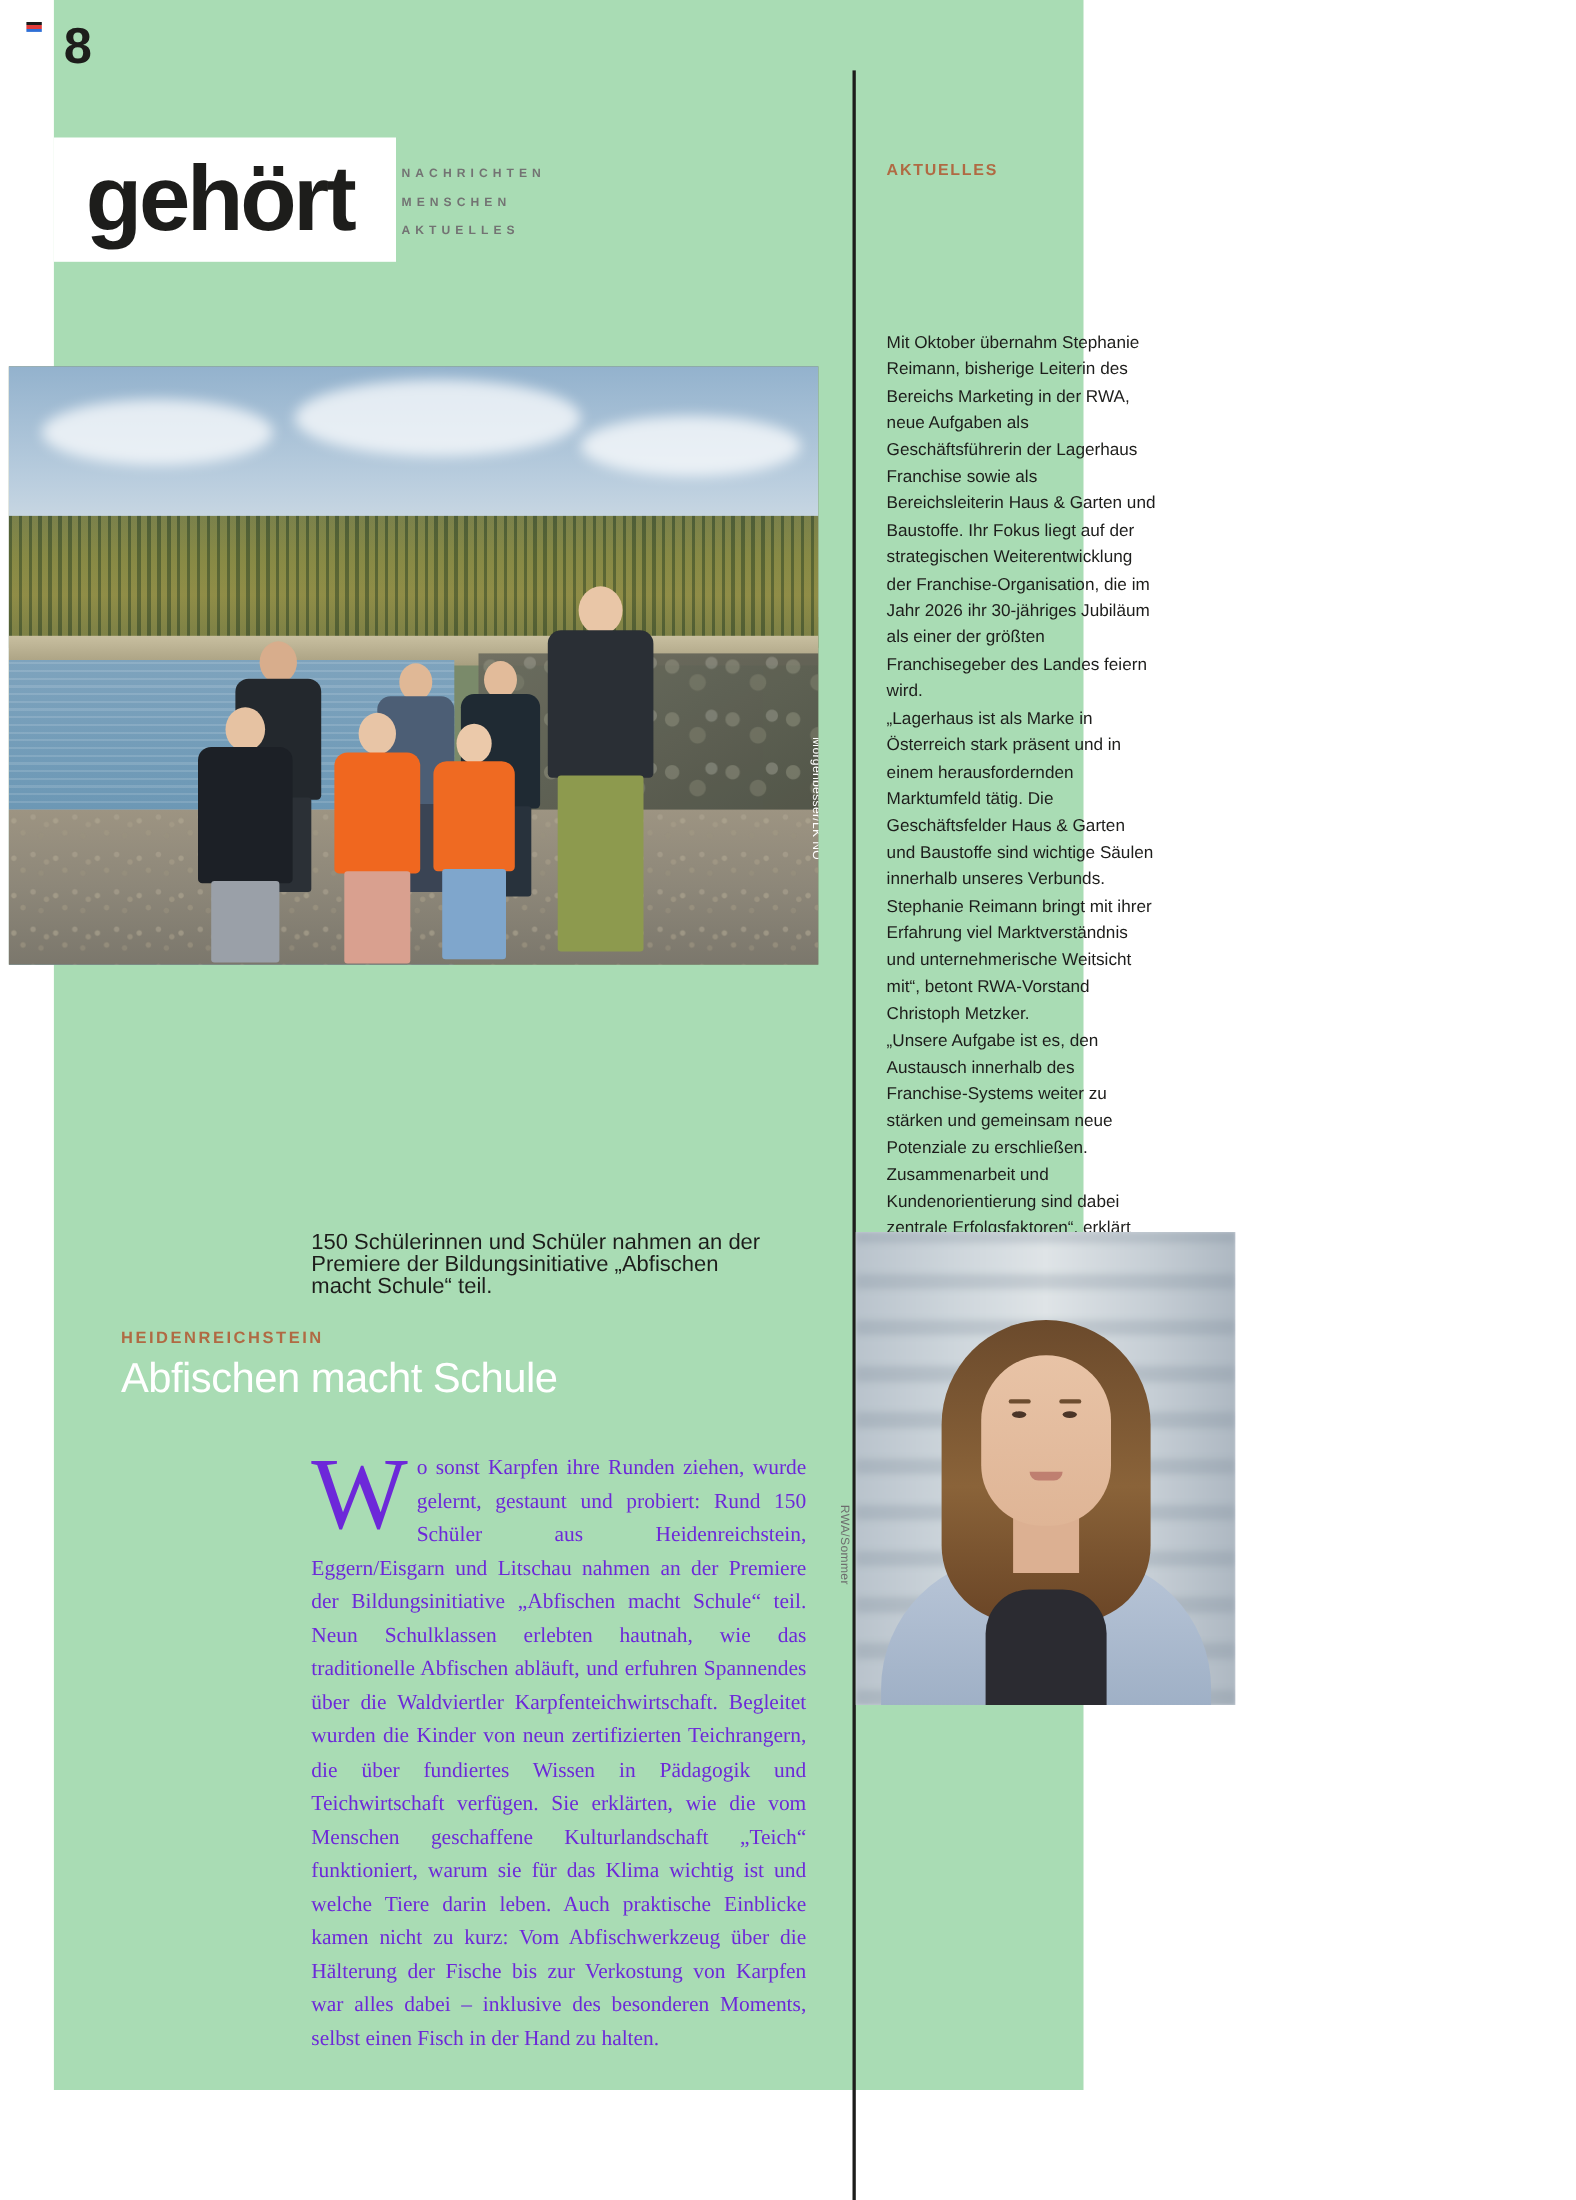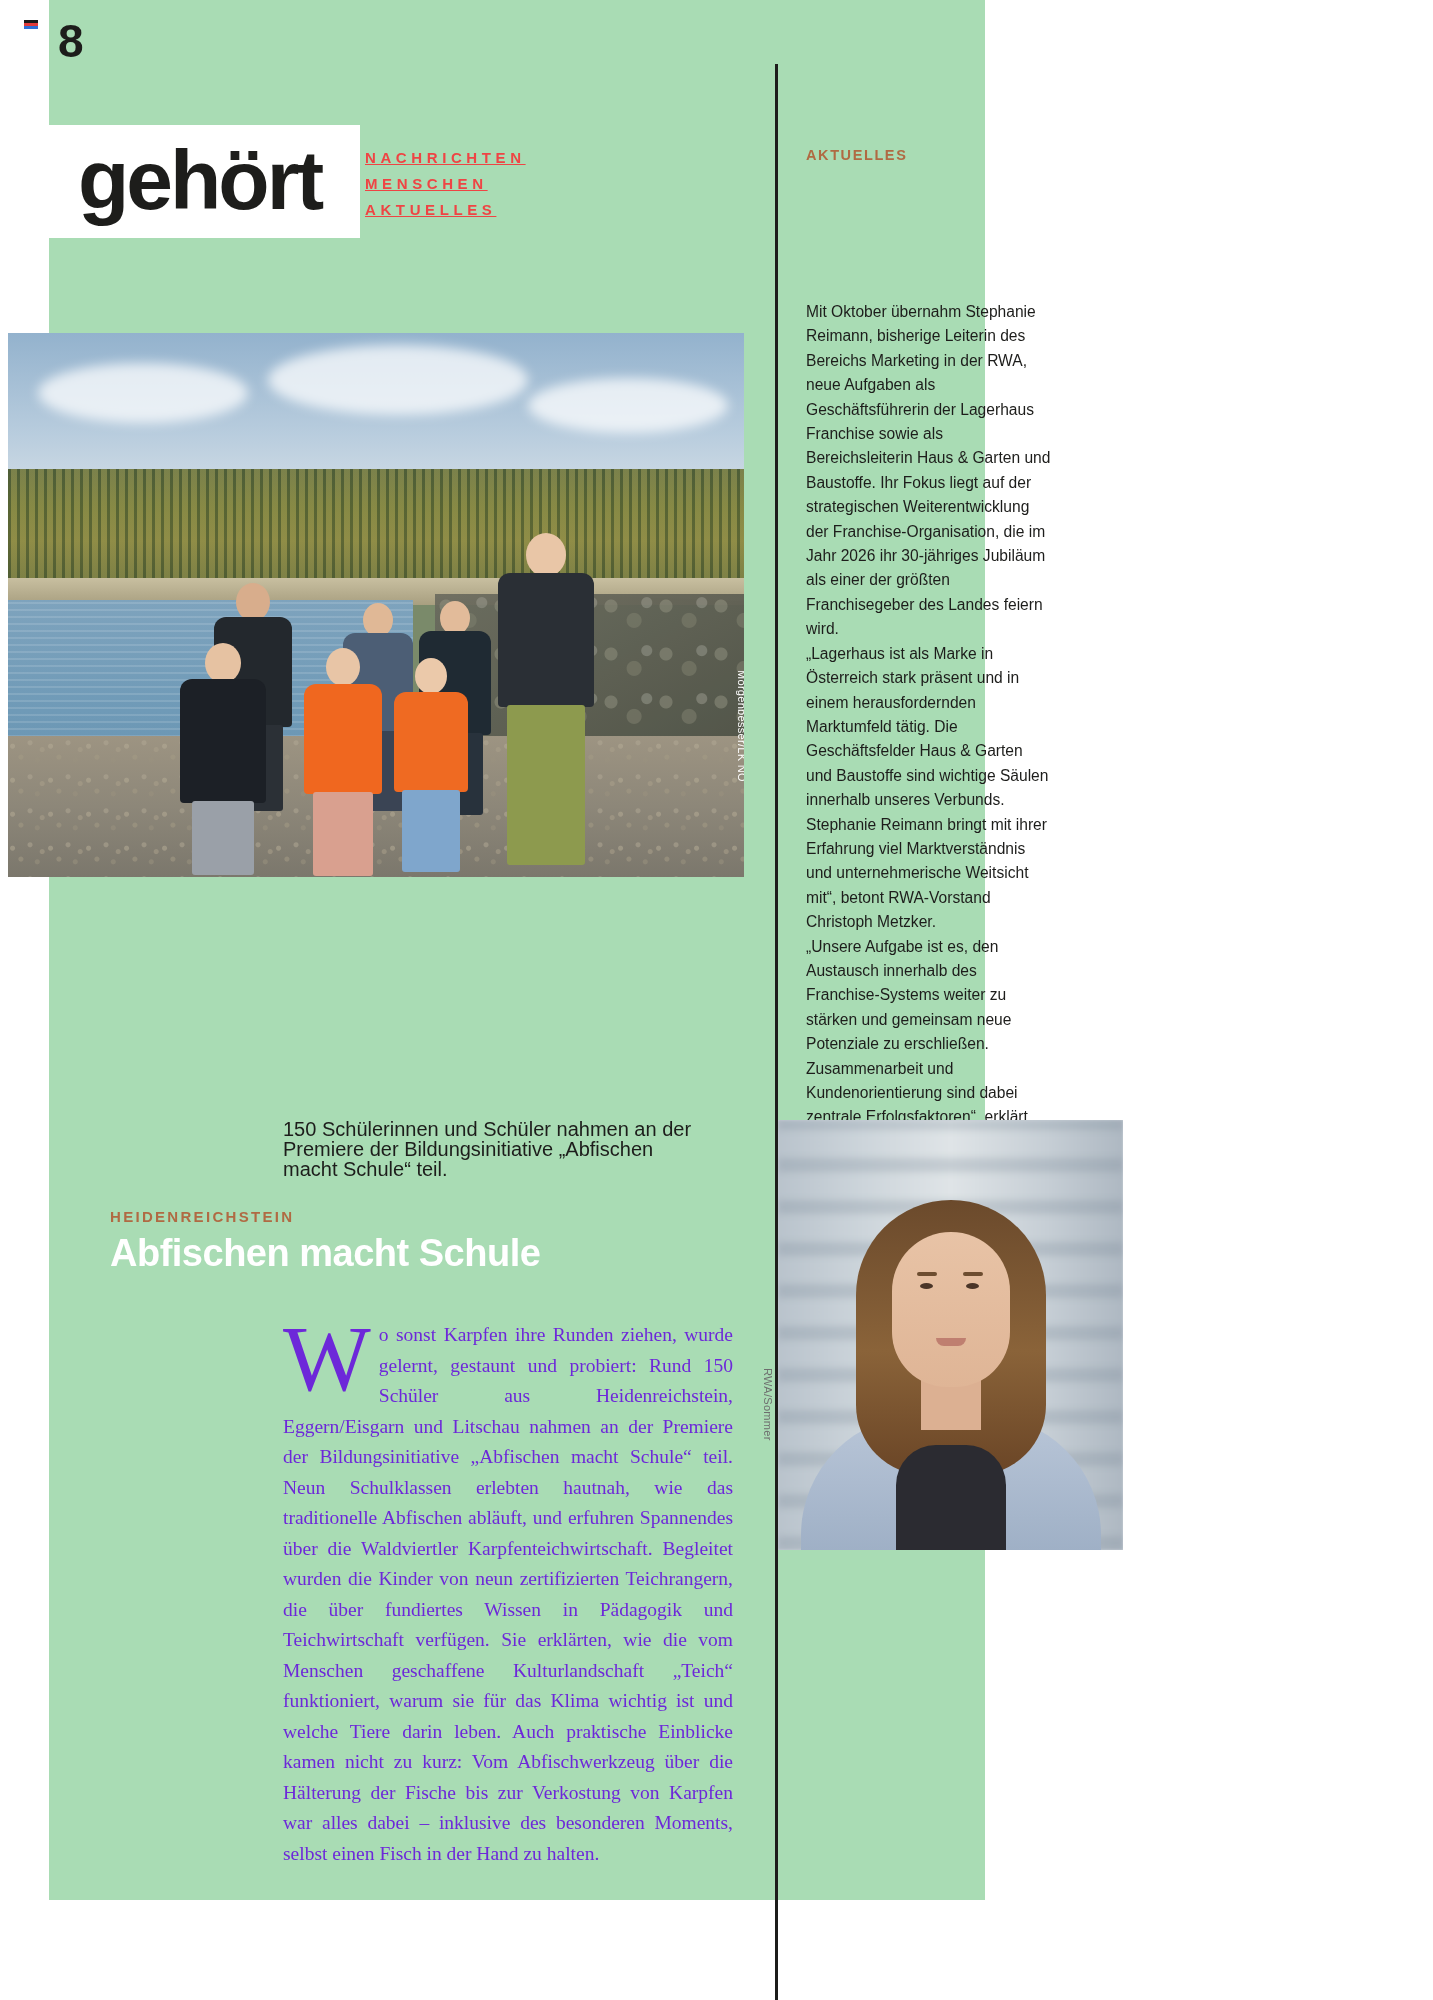--- a/index.html
+++ b/index.html
@@ -30,22 +30,22 @@
     position:absolute;left:49px;top:125px;width:311px;height:113px;
     background:#ffffff;
   }
   .masthead-word{
     position:absolute;left:78px;top:138px;
     font-size:84px;font-weight:700;letter-spacing:-3px;color:#1d1d1b;
     line-height:1;
   }
   .masthead-kicker{
     position:absolute;left:365px;top:145px;
-    font-size:15px;font-weight:700;letter-spacing:4.6px;
-    color:#ef4444;line-height:26px;text-decoration:underline;
+    font-size:11px;font-weight:700;letter-spacing:4.6px;
+    color:#737373;line-height:26px;
   }
   .masthead-kicker div{white-space:nowrap;}
   
   .main-photo{
     position:absolute;left:8px;top:333px;width:736px;height:544px;
     overflow:hidden;background:#7a8a6a;
   }
   .mp-sky{position:absolute;left:0;top:0;width:100%;height:42%;
     background:linear-gradient(to bottom,#93b2cd 0%,#b9cdde 45%,#d5dfe6 75%,#cfd9de 100%);}
   .mp-cloud{position:absolute;border-radius:50%;background:rgba(255,255,255,.72);filter:blur(6px);}
@@ -92,21 +92,21 @@
   }
   .credit-main{left:736px;top:337px;}
   .credit-portrait{left:762px;top:1368px;color:#6d6d6d;}
   
   .kicker{
     position:absolute;left:110px;top:1208px;
     font-size:15px;font-weight:700;letter-spacing:2.3px;color:#b06a43;
   }
   .headline{
     position:absolute;left:110px;top:1232px;
-    font-size:38px;font-weight:700;color:#ffffff;letter-spacing:-.5px;
+    font-size:38px;font-weight:400;color:#ffffff;letter-spacing:-.5px;
   }
   .article-body{
     position:absolute;left:283px;top:1320px;width:450px;
     font-family:"Liberation Serif", serif;
     font-size:19.5px;line-height:30.5px;color:#6d28d9;
     text-align:justify;
     hyphens:auto;
   }
   .article-body::first-letter{
     float:left;

